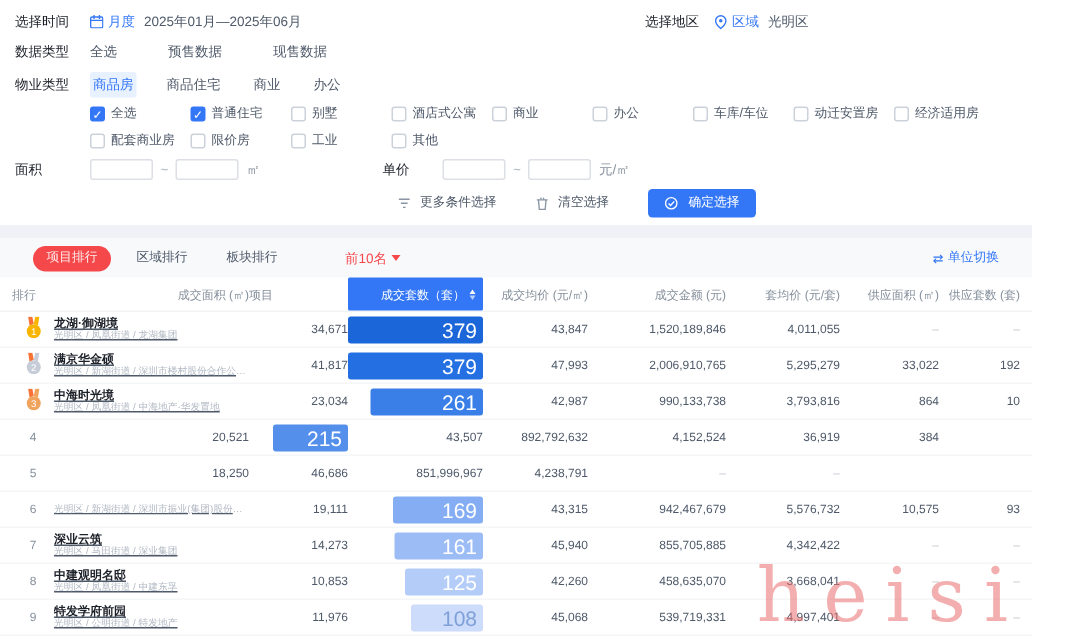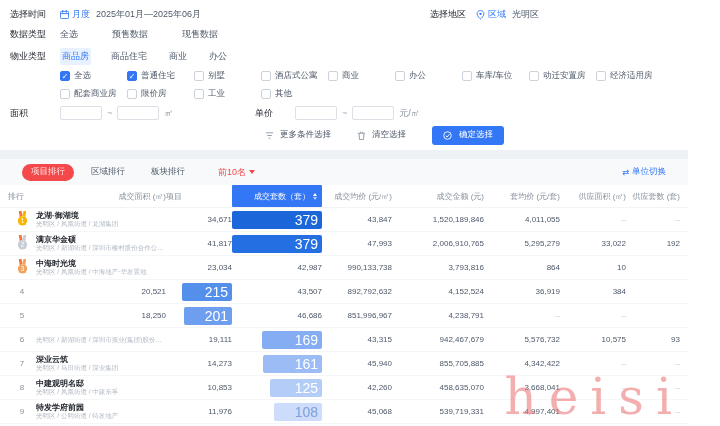--- a/index.html
+++ b/index.html
@@ -29,37 +29,37 @@
   .price-group{position:absolute;left:245px;top:0;display:flex;align-items:center;}
   .btnrow{display:flex;align-items:center;margin-left:255px;margin-top:4px;height:20px;}
   .linkbtn{display:flex;align-items:center;gap:3px;color:#4e5969;font-size:8.5px;margin-right:26px;cursor:pointer;}
   .confirm{display:flex;align-items:center;gap:4px;background:#3377f6;color:#fff;font-size:8.5px;
            padding:3.5px 11px;border-radius:3px;cursor:pointer;border:none;}
   
   .band{height:9px;background:#eef1f5;margin-top:5px;}
   .toolbar{display:flex;align-items:center;height:26px;padding:0 22px;background:#f7f9fb;}
   .pill{padding:2.5px 9px;border-radius:10px;font-size:8.5px;color:#4e5969;margin-right:8px;cursor:pointer;}
   .pill.active{background:#f5484b;color:#ffe9e9;}
-  .topn{color:#f5484b;margin-left:16px;display:flex;align-items:center;gap:3px;cursor:pointer;}
+  .topn{color:#f5484b;margin-left:28px;display:flex;align-items:center;gap:3px;cursor:pointer;}
   .caret-red{width:0;height:0;border-left:3px solid transparent;border-right:3px solid transparent;border-top:4px solid #f5484b;}
   .unit-switch{margin-left:auto;color:#3377f6;display:flex;align-items:center;gap:3px;cursor:pointer;font-size:8.5px;}
   
   .tgrid{display:grid;grid-template-columns:28px minmax(0,1fr) 66px 90px 70px 92px 76px 66px 54px;
          align-items:center;padding:0 8px;}
   .thead{height:22px;color:#86909c;font-size:8px;border-bottom:1px solid #f2f3f5;align-items:stretch;}
   .hcell{display:flex;align-items:center;justify-content:flex-end;white-space:nowrap;}
   .hcell.left{justify-content:flex-start;}
   .hcell.hl{background:#3377f6;color:#fff;padding-right:5px;border-radius:1px;}
   .sorticon{display:flex;flex-direction:column;margin-left:3px;}
   .tu{width:0;height:0;border-left:2.5px solid transparent;border-right:2.5px solid transparent;border-bottom:3px solid #fff;margin-bottom:1px;}
   .td{width:0;height:0;border-left:2.5px solid transparent;border-right:2.5px solid transparent;border-top:3px solid rgba(255,255,255,.65);}
   .trow{height:23px;border-bottom:1px solid #f5f6f8;font-size:8px;color:#4e5969;}
   .num{text-align:right;white-space:nowrap;}
   .rankcell{display:flex;align-items:center;justify-content:center;color:#86909c;}
-  .proj{min-width:0;line-height:1.15;}
+  .proj{min-width:0;line-height:1.15;text-decoration:underline;}
   .pname{font-size:8px;font-weight:bold;color:#1d2129;white-space:nowrap;overflow:hidden;text-overflow:ellipsis;}
   .psub{font-size:6.5px;color:#b2b9c4;white-space:nowrap;overflow:hidden;text-overflow:ellipsis;}
   .barcell{height:100%;display:flex;align-items:center;justify-content:flex-end;}
   .bar{height:18px;border-radius:2px;display:flex;align-items:center;justify-content:flex-end;
        padding-right:4px;box-sizing:border-box;font-size:14px;padding-left:44px;}
   .dash{color:#c3c9d2;}
   
   .watermark{position:absolute;right:4px;bottom:0px;font-family:"DejaVu Serif",serif;
              font-size:50px;letter-spacing:12px;color:rgba(233,110,110,0.55);pointer-events:none;z-index:6;}
 </style>
@@ -328,20 +328,23 @@
                 <polygon points="11,0 8,0 7,5 10,6.5" fill="#EFA35D"></polygon>
                 <circle cx="7" cy="10.5" r="5" fill="#EFA35D"></circle>
                 <text x="7" y="13" font-size="7" text-anchor="middle" fill="#fff" font-family="Liberation Sans,sans-serif">3</text>
               </svg></span>
           </div>
           <div class="proj">
             <div class="pname">中海时光境</div>
             <div class="psub">光明区 / 凤凰街道 / 中海地产·华发置地</div>
           </div>
           <div class="num">23,034</div>
+          <div class="barcell">
+            <div class="bar" style="width: 83%; background: rgb(58, 127, 232); color: rgb(255, 255, 255);">261</div>
+          </div>
           <div class="num">42,987</div>
           <div class="num">990,133,738</div>
           <div class="num">3,793,816</div>
           <div class="num">864</div>
           <div class="num">10</div>
         </div>
         <div class="tgrid trow">
           <div class="rankcell">4</div>
           <div class="num">20,521</div>
           <div class="barcell">
@@ -349,23 +352,20 @@
           </div>
           <div class="num">43,507</div>
           <div class="num">892,792,632</div>
           <div class="num">4,152,524</div>
           <div class="num">36,919</div>
           <div class="num">384</div>
         </div>
         <div class="tgrid trow">
           <div class="rankcell">5</div>
           <div class="num">18,250</div>
-          <div class="barcell">
-            <div class="bar" style="width: 72.8%; background: rgb(109, 158, 240); color: rgb(255, 255, 255);">201</div>
-          </div>
           <div class="num">46,686</div>
           <div class="num">851,996,967</div>
           <div class="num">4,238,791</div>
           <div class="num dash">–</div>
           <div class="num dash">–</div>
         </div>
         <div class="tgrid trow">
           <div class="rankcell">6</div>
           <div class="proj">
             <div class="psub">光明区 / 新湖街道 / 深圳市振业(集团)股份有限公司</div>

